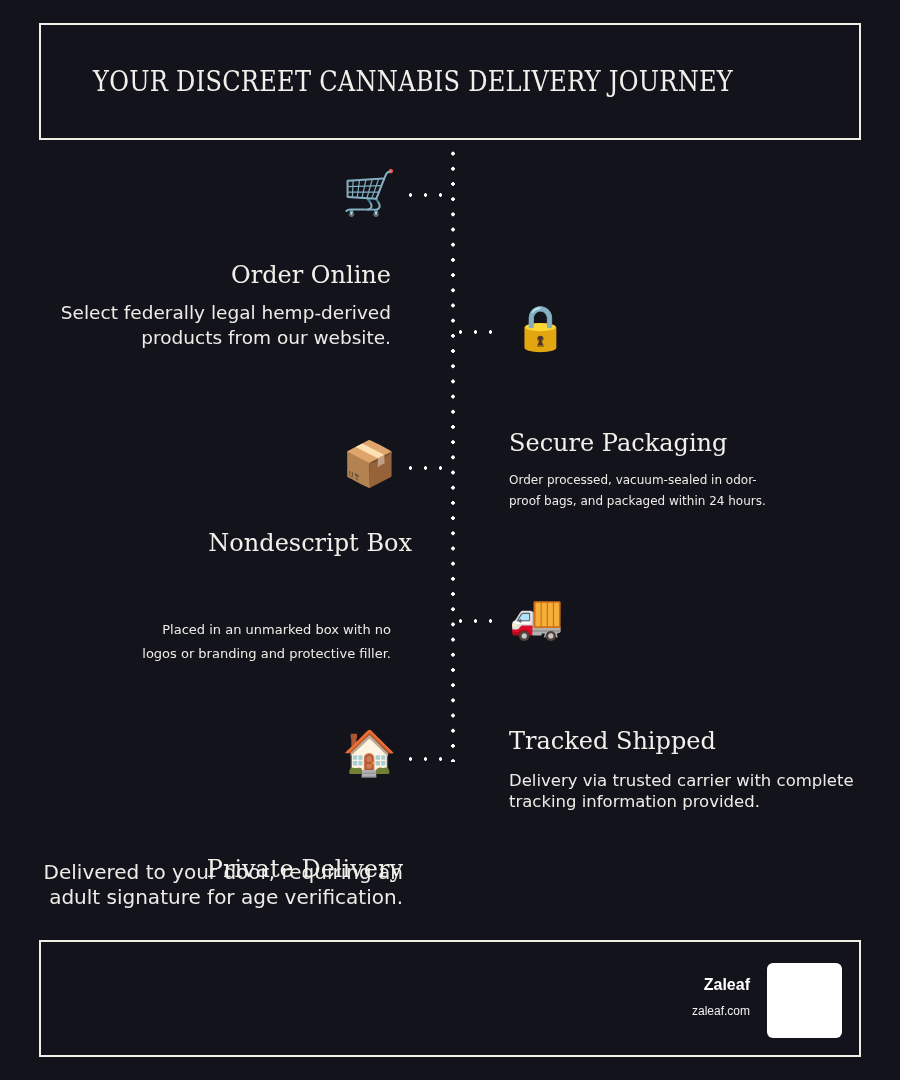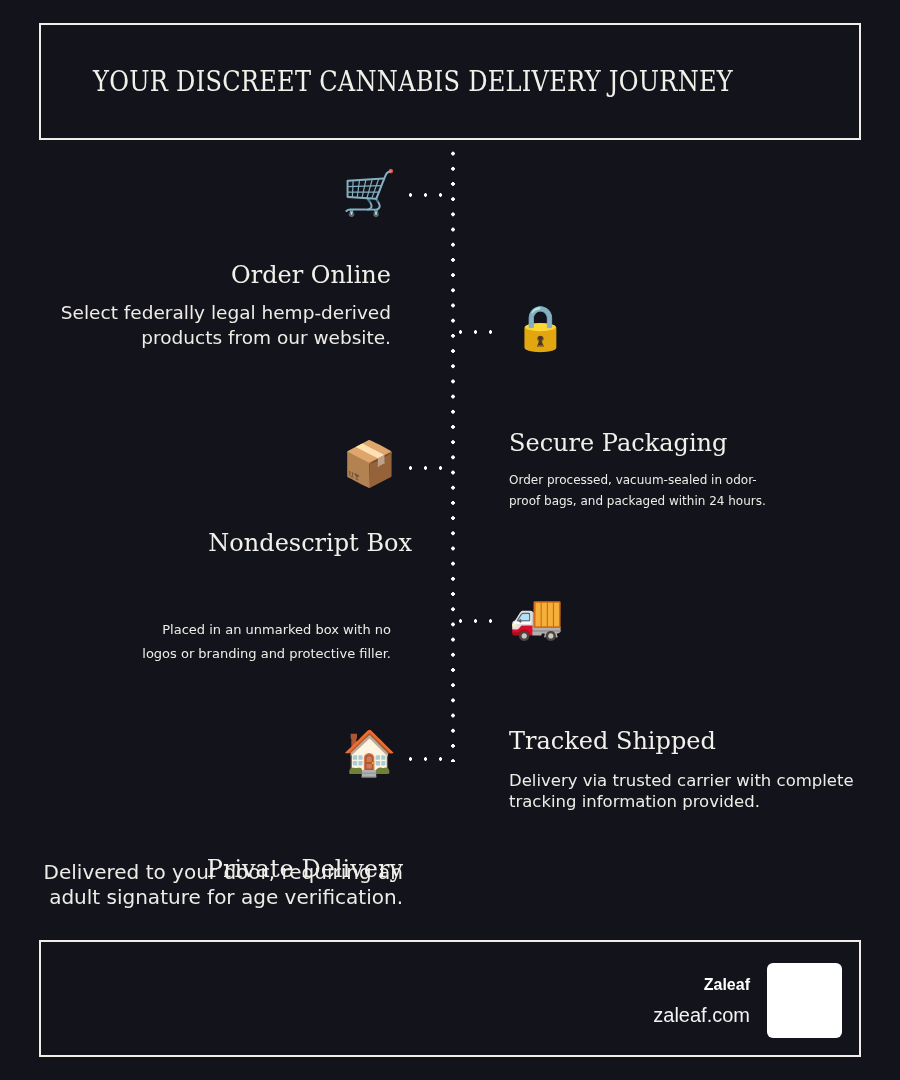--- a/index.html
+++ b/index.html
@@ -58,21 +58,21 @@
     border: 2px solid #f0eee6;
   }
   .brand-name {
     position: absolute; right: 109px; top: 34px;
     font-family: "Liberation Sans", sans-serif;
     font-weight: bold; font-size: 16px; color: #ffffff; text-align: left; margin-left: 32px;
   }
   .brand-url {
     position: absolute; right: 109px; top: 62px;
     font-family: "Liberation Sans", sans-serif;
-    font-size: 20px; color: #f2f2f2; text-align: right;
+    font-size: 12px; color: #f2f2f2; text-align: right;
   }
   .logo-box {
     position: absolute; right: 17px; top: 21px;
     width: 75px; height: 75px;
     background: #ffffff; border-radius: 6px;
   }
 </style>
 </head>
 <body>
 

